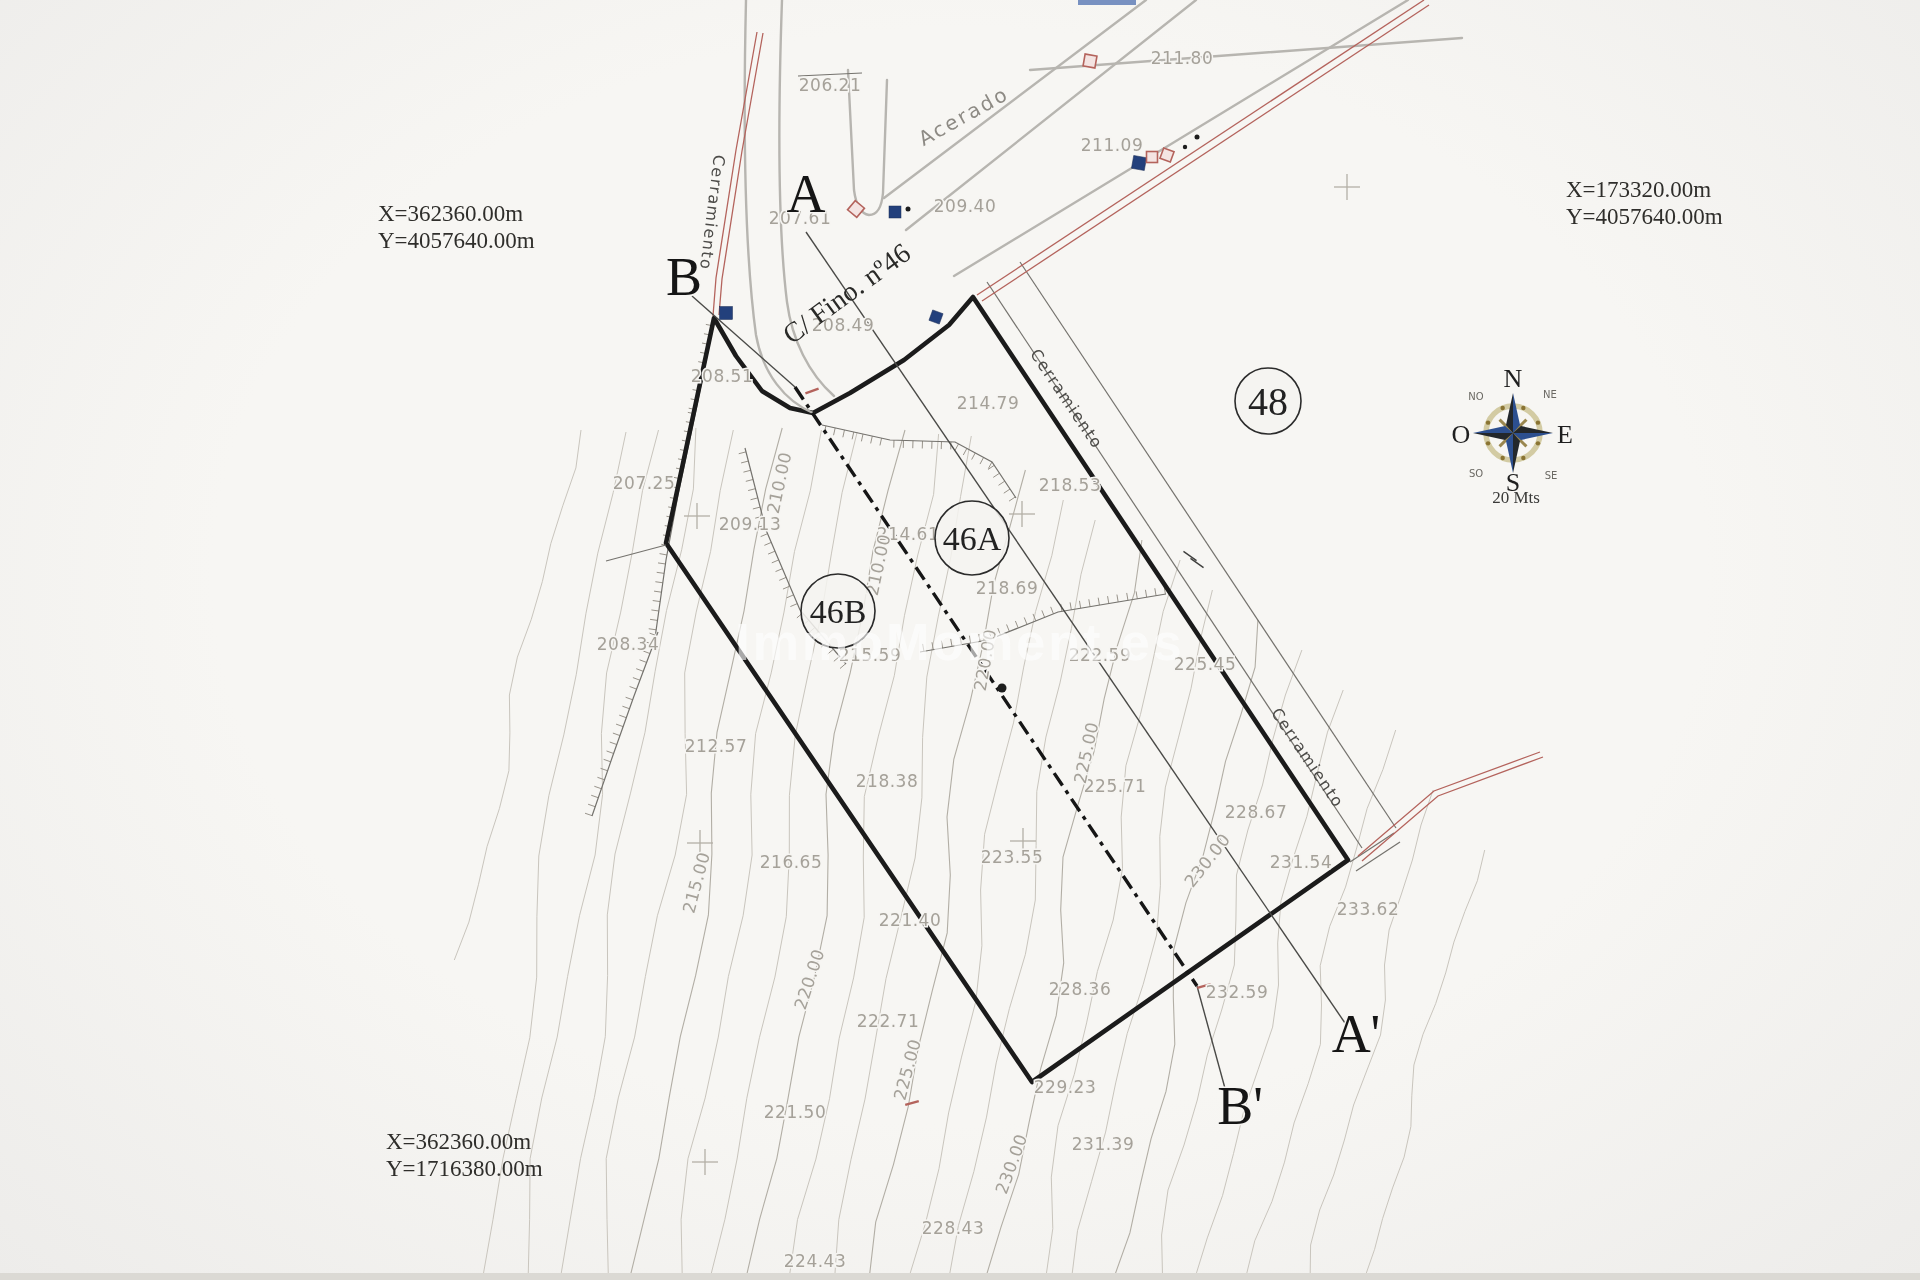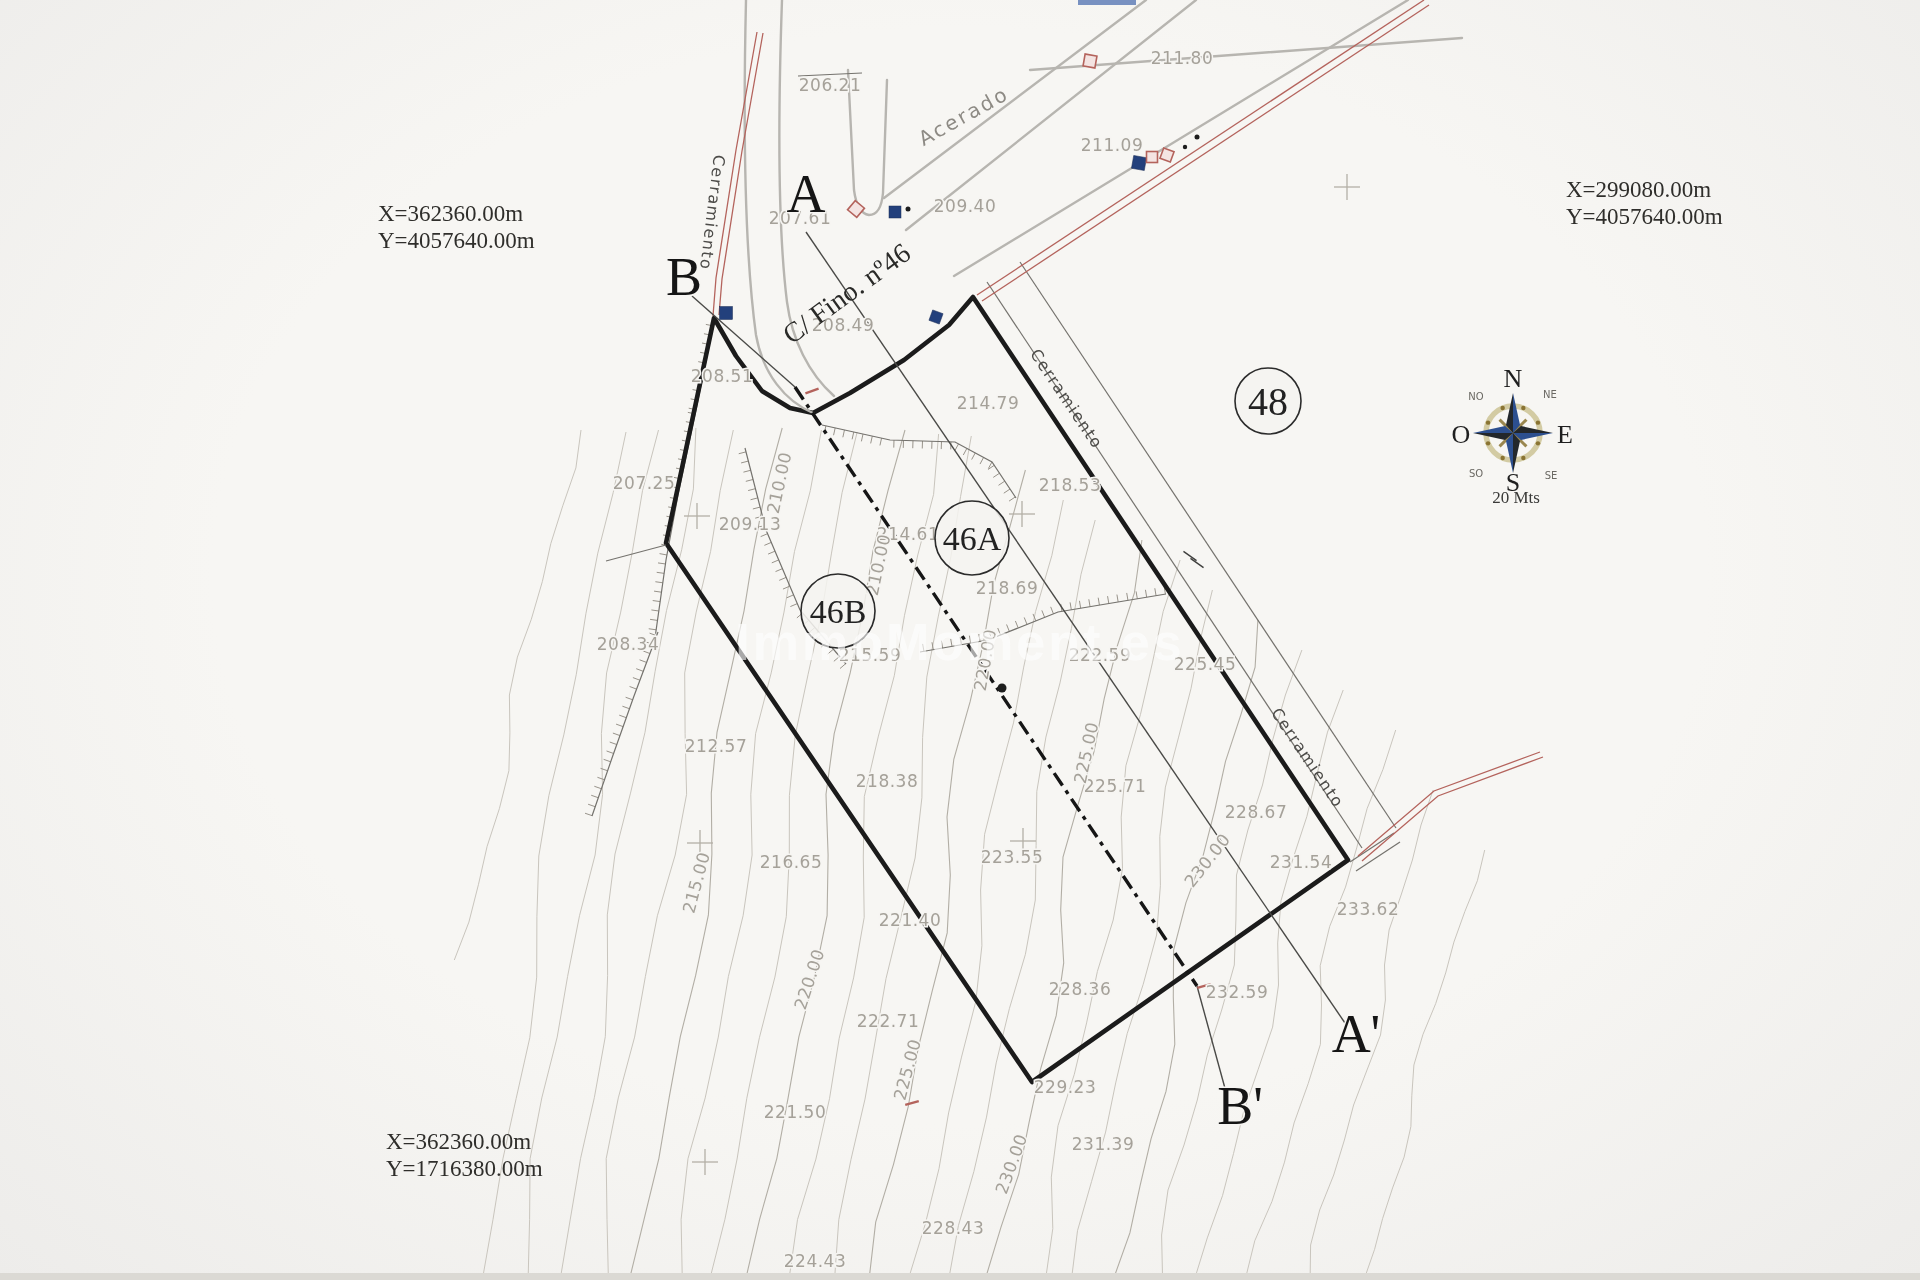--- a/index.html
+++ b/index.html
@@ -367,21 +367,21 @@
         <text x="38" y="46" text-anchor="middle" class="t-compass-sm">SE</text>
         <text x="3" y="70" text-anchor="middle" class="t-scale">20 Mts</text>
       </g>
     </svg>
 
   <div class="coord-block" style="left:378px;top:200px;">
     <span>X=362360.00m</span>
     <span>Y=4057640.00m</span>
   </div>
   <div class="coord-block" style="left:1566px;top:176px;">
-    <span>X=299080.00m</span>
+    <span>X=173320.00m</span>
     <span>Y=4057640.00m</span>
   </div>
   <div class="coord-block" style="left:386px;top:1128px;">
     <span>X=362360.00m</span>
     <span>Y=1716380.00m</span>
   </div>
 
   <div class="watermark">ImmoMoment.es</div>
   <div class="blue-sliver"></div>
   <div class="bottom-strip"></div>

